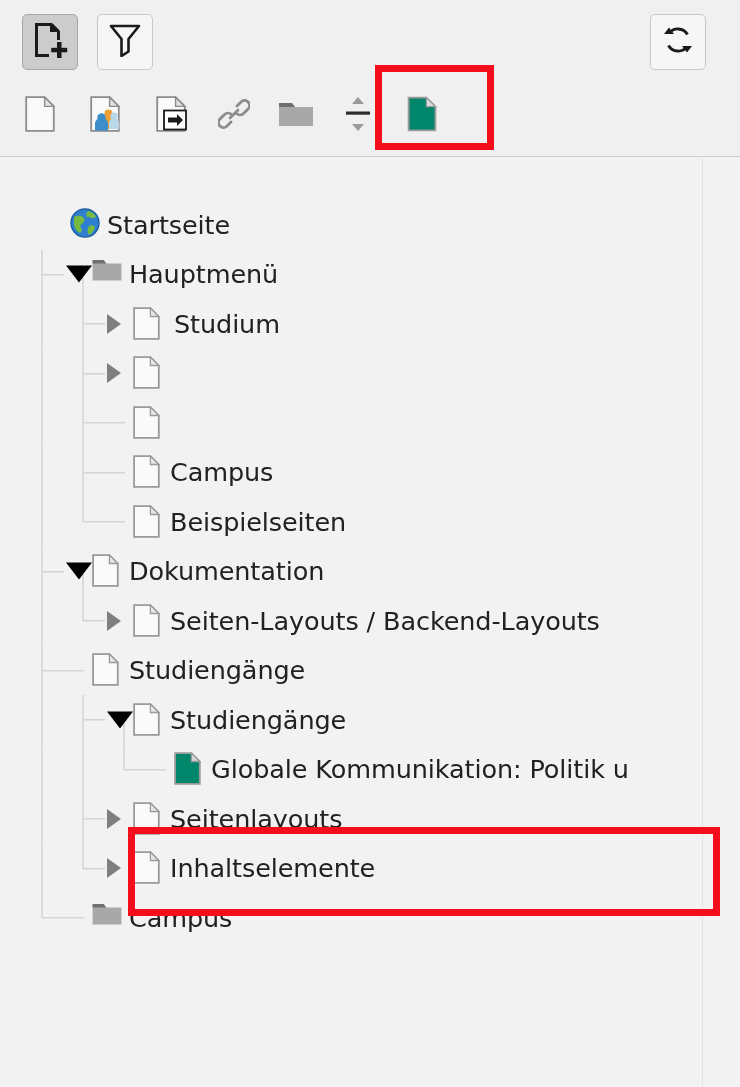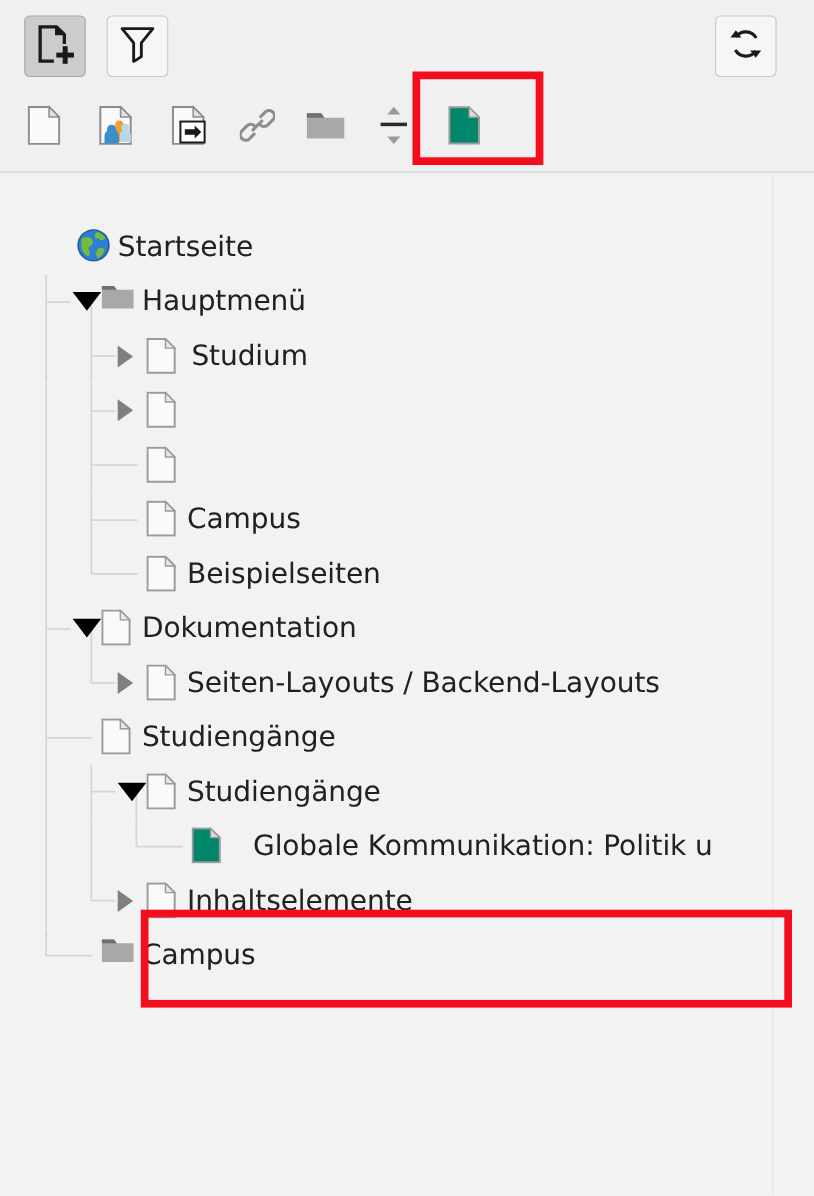--- a/index.html
+++ b/index.html
@@ -417,21 +417,34 @@
         <svg class="tree-lines" width="702" height="49.5">
           <line x1="104" y1="0" x2="104" y2="24.75" stroke="#d5d5d5" stroke-width="1.6"></line>
           <line x1="104" y1="24.75" x2="146" y2="24.75" stroke="#d5d5d5" stroke-width="1.6"></line>
           <line x1="22" y1="0" x2="22" y2="49.5" stroke="#d5d5d5" stroke-width="1.6"></line>
           <line x1="63" y1="0" x2="63" y2="49.5" stroke="#d5d5d5" stroke-width="1.6"></line>
         </svg>
         <span class="node-icon" style="left: 154px;"><svg width="27" height="33" viewBox="0 0 27 33">
             <path d="M1.1 1.1 h16.3 l8.4 8.4 v22.4 H1.1 Z" fill="#00866a" stroke="#9a9a9a" stroke-width="1.8"></path>
             <path d="M17.4 1.1 v8.4 h8.4 z" fill="#dadada" stroke="#9a9a9a" stroke-width="1.3"></path>
           </svg></span>
-        <span class="node-label" style="left: 191px; margin-left: 19px;">Globale Kommunikation: Politik u</span>
+        <span class="node-label" style="left: 191px;">Globale Kommunikation: Politik u</span>
+      </div>
+      <div class="tree-row">
+        <svg class="tree-lines" width="702" height="49.5">
+          <line x1="63" y1="0" x2="63" y2="49.5" stroke="#d5d5d5" stroke-width="1.6"></line>
+          <line x1="63" y1="24.75" x2="85" y2="24.75" stroke="#d5d5d5" stroke-width="1.6"></line>
+          <line x1="22" y1="0" x2="22" y2="49.5" stroke="#d5d5d5" stroke-width="1.6"></line>
+        </svg>
+        <div class="twisty collapsed" style="left: 87px;"></div>
+        <span class="node-icon" style="left: 113px;"><svg width="27" height="33" viewBox="0 0 27 33">
+            <path d="M1.1 1.1 h16.3 l8.4 8.4 v22.4 H1.1 Z" fill="#fafafa" stroke="#9a9a9a" stroke-width="1.8"></path>
+            <path d="M17.4 1.1 v8.4 h8.4 z" fill="#e8e8e8" stroke="#9a9a9a" stroke-width="1.3"></path>
+          </svg></span>
+        <span class="node-label" style="left: 150px;">Seitenlayouts</span>
       </div>
       <div class="tree-row">
         <svg class="tree-lines" width="702" height="49.5">
           <line x1="63" y1="0" x2="63" y2="24.75" stroke="#d5d5d5" stroke-width="1.6"></line>
           <line x1="63" y1="24.75" x2="85" y2="24.75" stroke="#d5d5d5" stroke-width="1.6"></line>
           <line x1="22" y1="0" x2="22" y2="49.5" stroke="#d5d5d5" stroke-width="1.6"></line>
         </svg>
         <div class="twisty collapsed" style="left: 87px;"></div>
         <span class="node-icon" style="left: 113px;"><svg width="27" height="33" viewBox="0 0 27 33">
             <path d="M1.1 1.1 h16.3 l8.4 8.4 v22.4 H1.1 Z" fill="#fafafa" stroke="#9a9a9a" stroke-width="1.8"></path>

